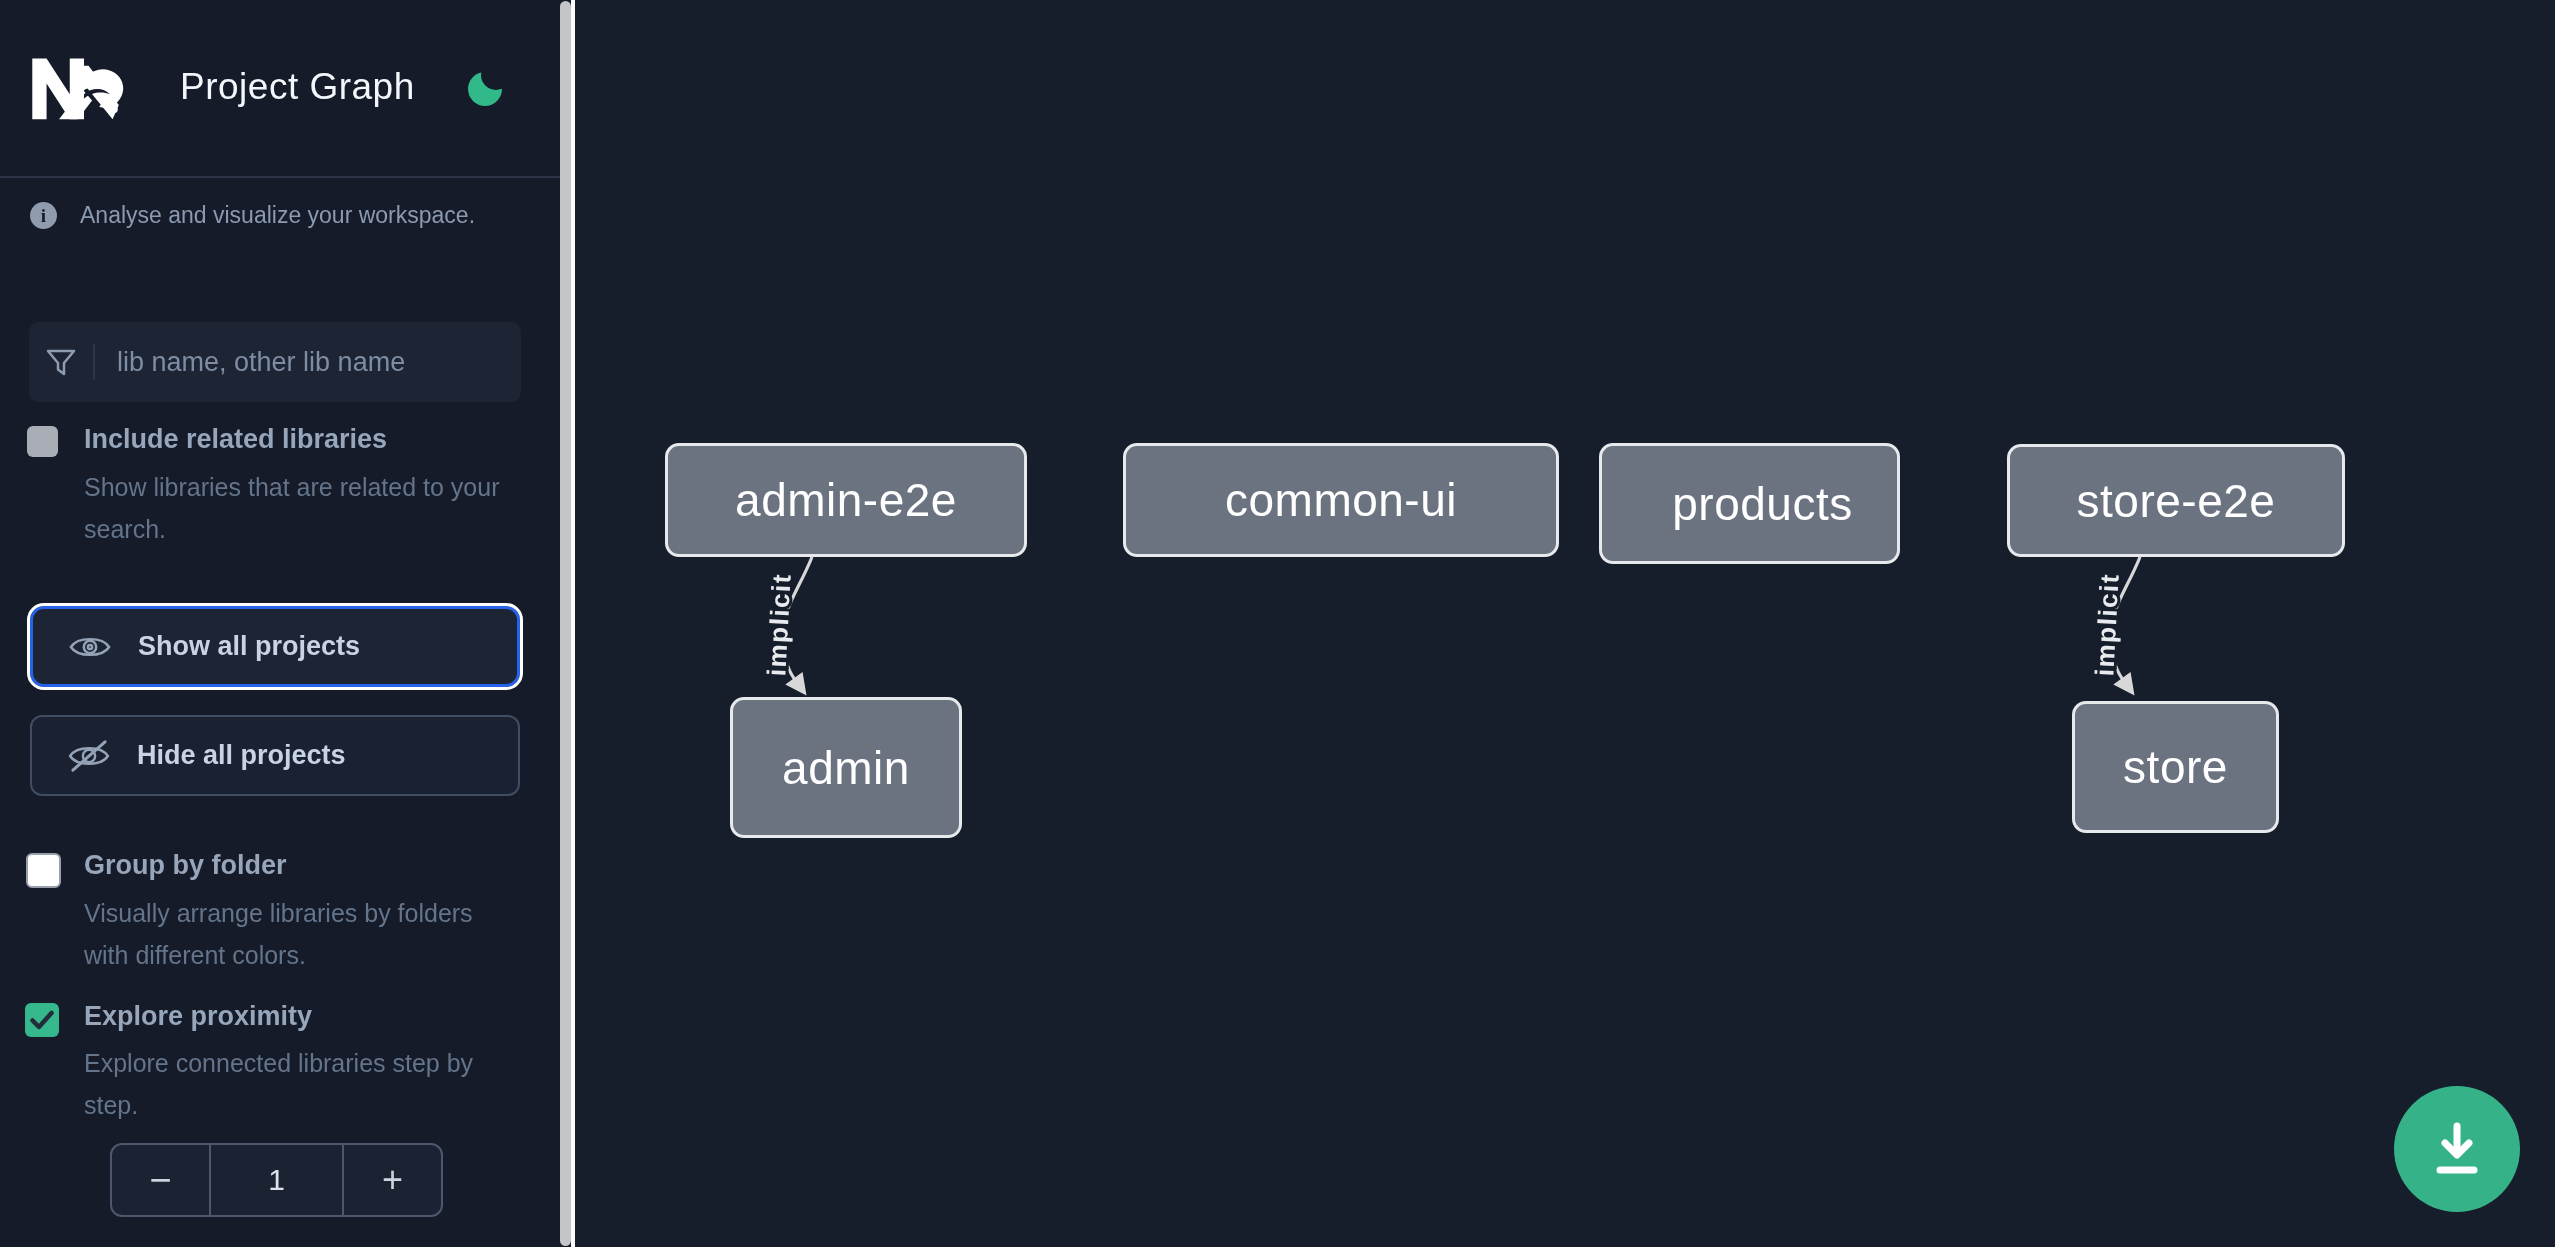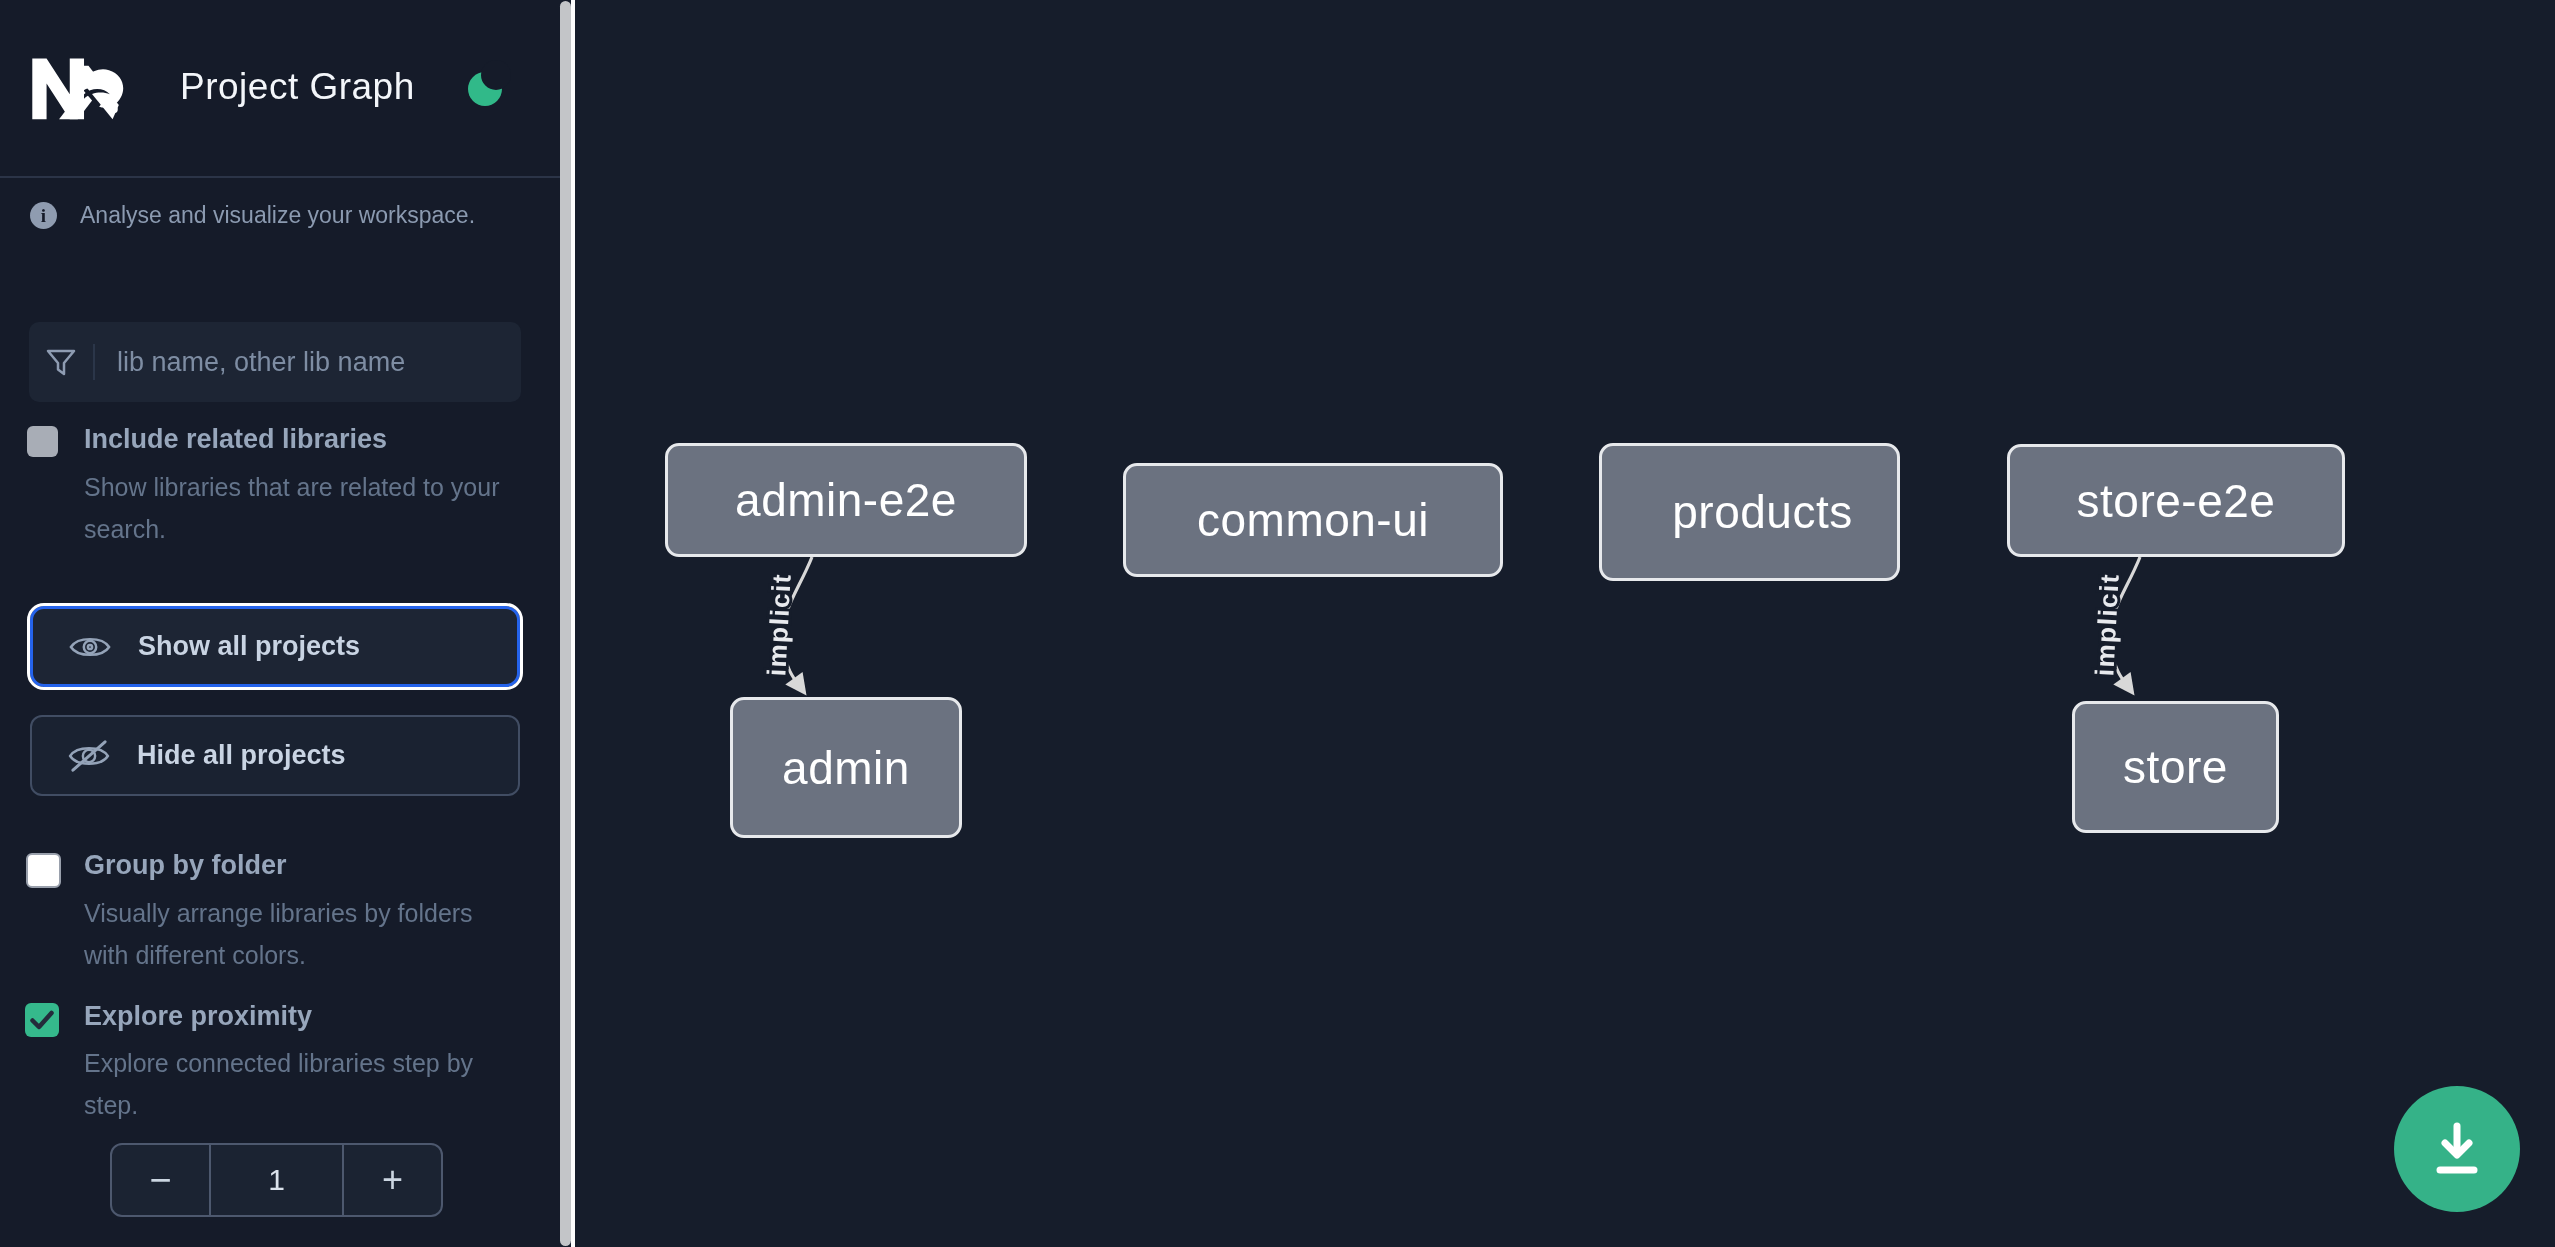--- a/index.html
+++ b/index.html
@@ -44,22 +44,22 @@
   
   .resizer{position:absolute;left:560px;top:0;width:15px;height:100%;}
   .resizer .stripe{position:absolute;right:0;top:0;width:4px;height:100%;background:#fdfdfd;}
   .resizer .thumb{position:absolute;left:0;top:1px;width:11px;height:1245px;background:#c3c5c8;border-radius:6px;}
   
   .canvas{position:absolute;left:575px;top:0;right:0;bottom:0;background:#161d2b;}
   .edges{position:absolute;left:0;top:0;width:2555px;height:1247px;pointer-events:none;}
   .gnode{position:absolute;box-sizing:border-box;background:#6b7280;border:3px solid #e7e9ec;border-radius:14px;
     color:#ffffff;font-size:46px;display:flex;align-items:center;justify-content:center;cursor:pointer;letter-spacing:.5px;}
   .n-admin-e2e{left:665px;top:443px;width:362px;height:114px;}
-  .n-common-ui{left:1123px;top:443px;width:380px;height:114px;margin-top:20px;}
-  .n-products{left:1599px;top:443px;width:301px;height:138px;padding-left:26px;}
+  .n-common-ui{left:1123px;top:443px;width:436px;height:114px;}
+  .n-products{left:1599px;top:443px;width:301px;height:121px;padding-left:26px;}
   .n-store-e2e{left:2007px;top:444px;width:338px;height:113px;}
   .n-admin{left:730px;top:697px;width:232px;height:141px;}
   .n-store{left:2072px;top:701px;width:207px;height:132px;}
   .edge-label{fill:#e8eaee;font-size:26px;font-weight:700;letter-spacing:1.5px;
     paint-order:stroke;stroke:#161d2b;stroke-width:6px;text-anchor:middle;}
   .fab{position:absolute;left:2394px;top:1086px;width:126px;height:126px;border-radius:50%;
     background:#35b288;display:flex;align-items:center;justify-content:center;cursor:pointer;}
 </style>
 </head>
 <body>

